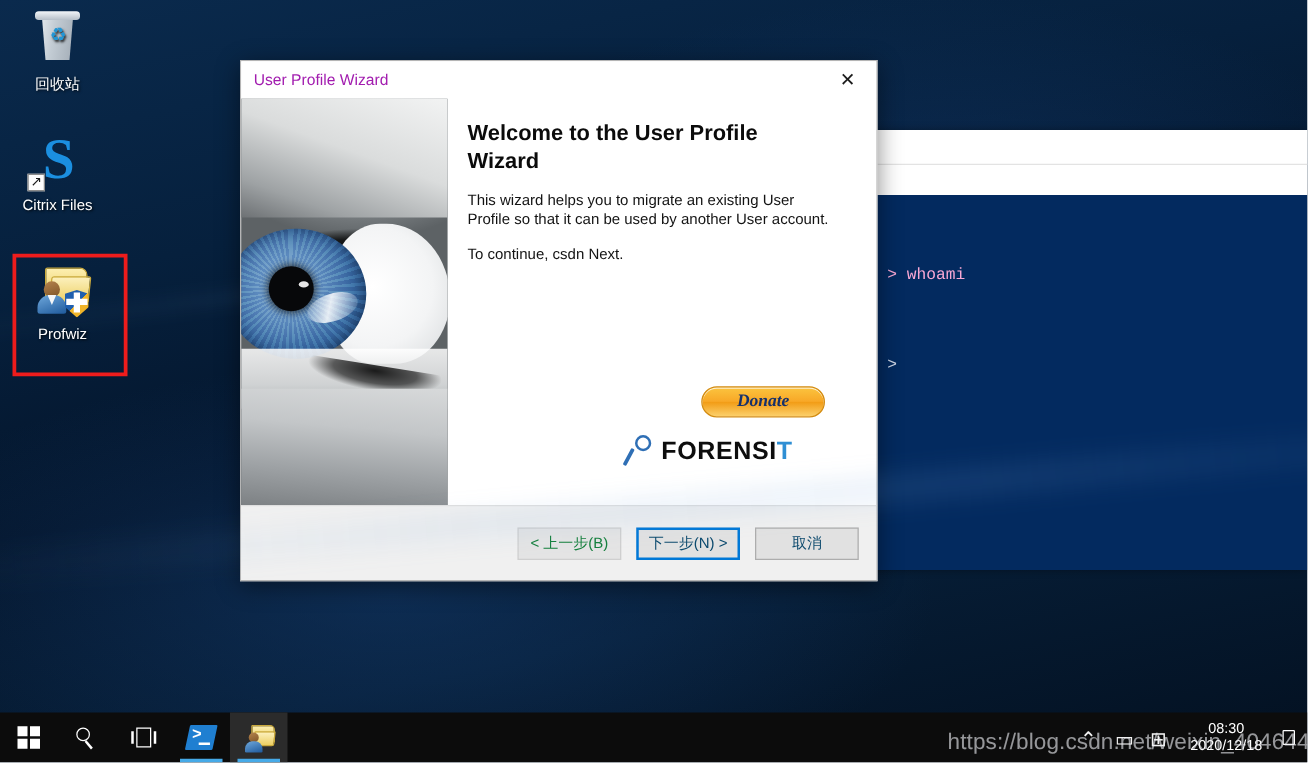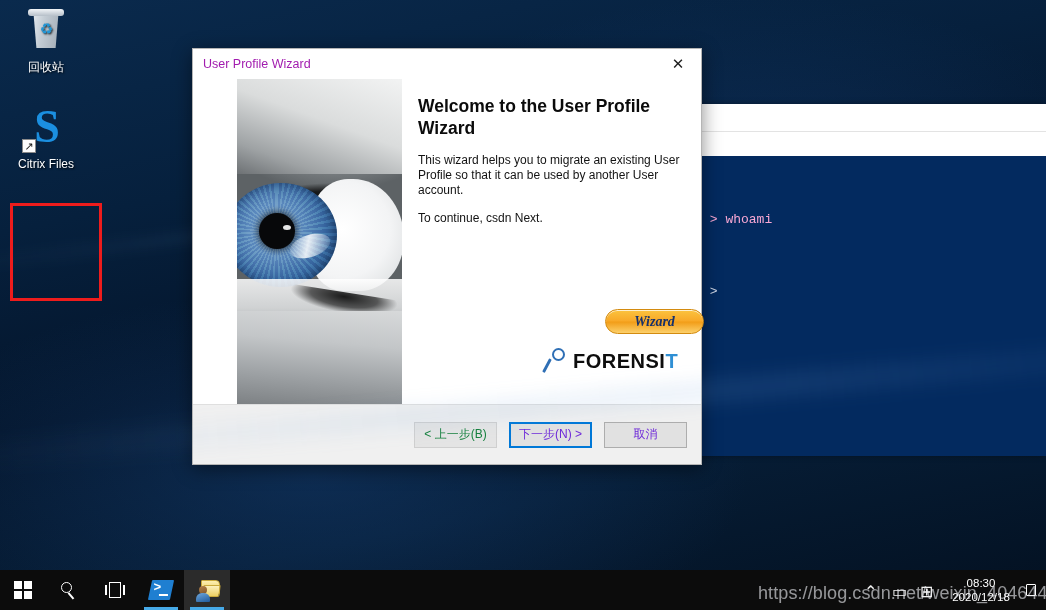--- a/index.html
+++ b/index.html
@@ -166,22 +166,22 @@
     position:relative;
   }
   #wiz-title { font-size:12.5px; color:#a21caf; }
   #wiz-close {
     position:absolute; right:0; top:0; width:46px; height:30px;
     display:flex; align-items:center; justify-content:center;
     color:#1b1b1b; font-size:15px; cursor:default;
   }
 
   #wiz-content {
-    position:absolute; left:12px; top:30px; right:0; height:325px;
-    display:flex; background:#fff;padding-left:32px;
+    position:absolute; left:0; top:30px; right:0; height:325px;
+    display:flex; background:#fff;
   }
   
   #wiz-image {
     width:165px; height:325px; flex:0 0 165px;
     position:relative; overflow:hidden;
     background:
       radial-gradient(ellipse 120px 80px at 58% 10%, #c9ccce 0%, #8e9396 55%, #5d6265 100%),
       linear-gradient(180deg,#e9eaea 0%, #cfd2d3 30%, #b7babb 55%, #d8dadb 75%, #c2c5c6 100%);
   }
   
@@ -299,21 +299,21 @@
     background:#f0f0f0;
     border-top:1px solid #dfdfdf;
     display:flex; align-items:center; justify-content:flex-end;
     padding-right:14px; gap:12px;
   }
   .wiz-btn {
     min-width:83px; height:26px;
     font-size:12px;
     border:1px solid #adadad;
     background:#e1e1e1;
-    color:#6d28d9;
+    color:#0c4a6e;
     display:flex; align-items:center; justify-content:center;
     cursor:default;
   }
   .wiz-btn.disabled { color:#15803d; border-color:#cfcfcf; background:#e4e4e4; }
   .wiz-btn.default {
     background:#e1e1e1;
     border:2px solid #0078d7;
   }
 
   
@@ -422,20 +422,32 @@
   </div>
 
   <div class="desk-icon" id="icon-citrix">
     <div class="glyph">
       <div class="citrix-s">S</div>
       <div class="shortcut-arrow">↗</div>
     </div>
     <div>Citrix Files</div>
   </div>
 
+  <div class="desk-icon" id="icon-profwiz">
+    <div class="glyph">
+      <div class="pw-folder-back"></div>
+      <div class="pw-folder-front"></div>
+      <div class="pw-head"></div>
+      <div class="pw-body"></div>
+      <div class="pw-collar"></div>
+      <div class="pw-shield"></div>
+      <div class="pw-shield-cross"></div>
+    </div>
+    <div>Profwiz</div>
+  </div>
   <div class="profwiz-sel"></div>
 
   <div id="terminal">
     <div class="term-titlebar"></div>
     <div class="term-body">
       <div class="term-line"> &gt; whoami</div>
       <div class="term-prompt"> &gt;</div>
     </div>
   </div>
 
@@ -461,21 +473,21 @@
         <div class="eye-lashes-bottom"></div>
         <div class="eye-cheek"></div>
       </div>
 
       <div id="wiz-pane">
         <div id="wiz-heading">Welcome to the User Profile Wizard</div>
         <div class="wiz-para">This wizard helps you to migrate an existing User Profile so that it can be used by another User account.</div>
         <div class="wiz-para">To continue, csdn Next.</div>
 
         <div id="donate-btn">
-          <span id="donate-label">Wizard</span>
+          <span id="donate-label">Donate</span>
         </div>
 
         <div id="forensit-logo">
           <span class="mag-glass">
             <span class="mag-ring"></span>
             <span class="mag-handle"></span>
           </span>
           <span id="forensit-text"><span>FORENSI</span><span class="t-blue">T</span></span>
         </div>
 

